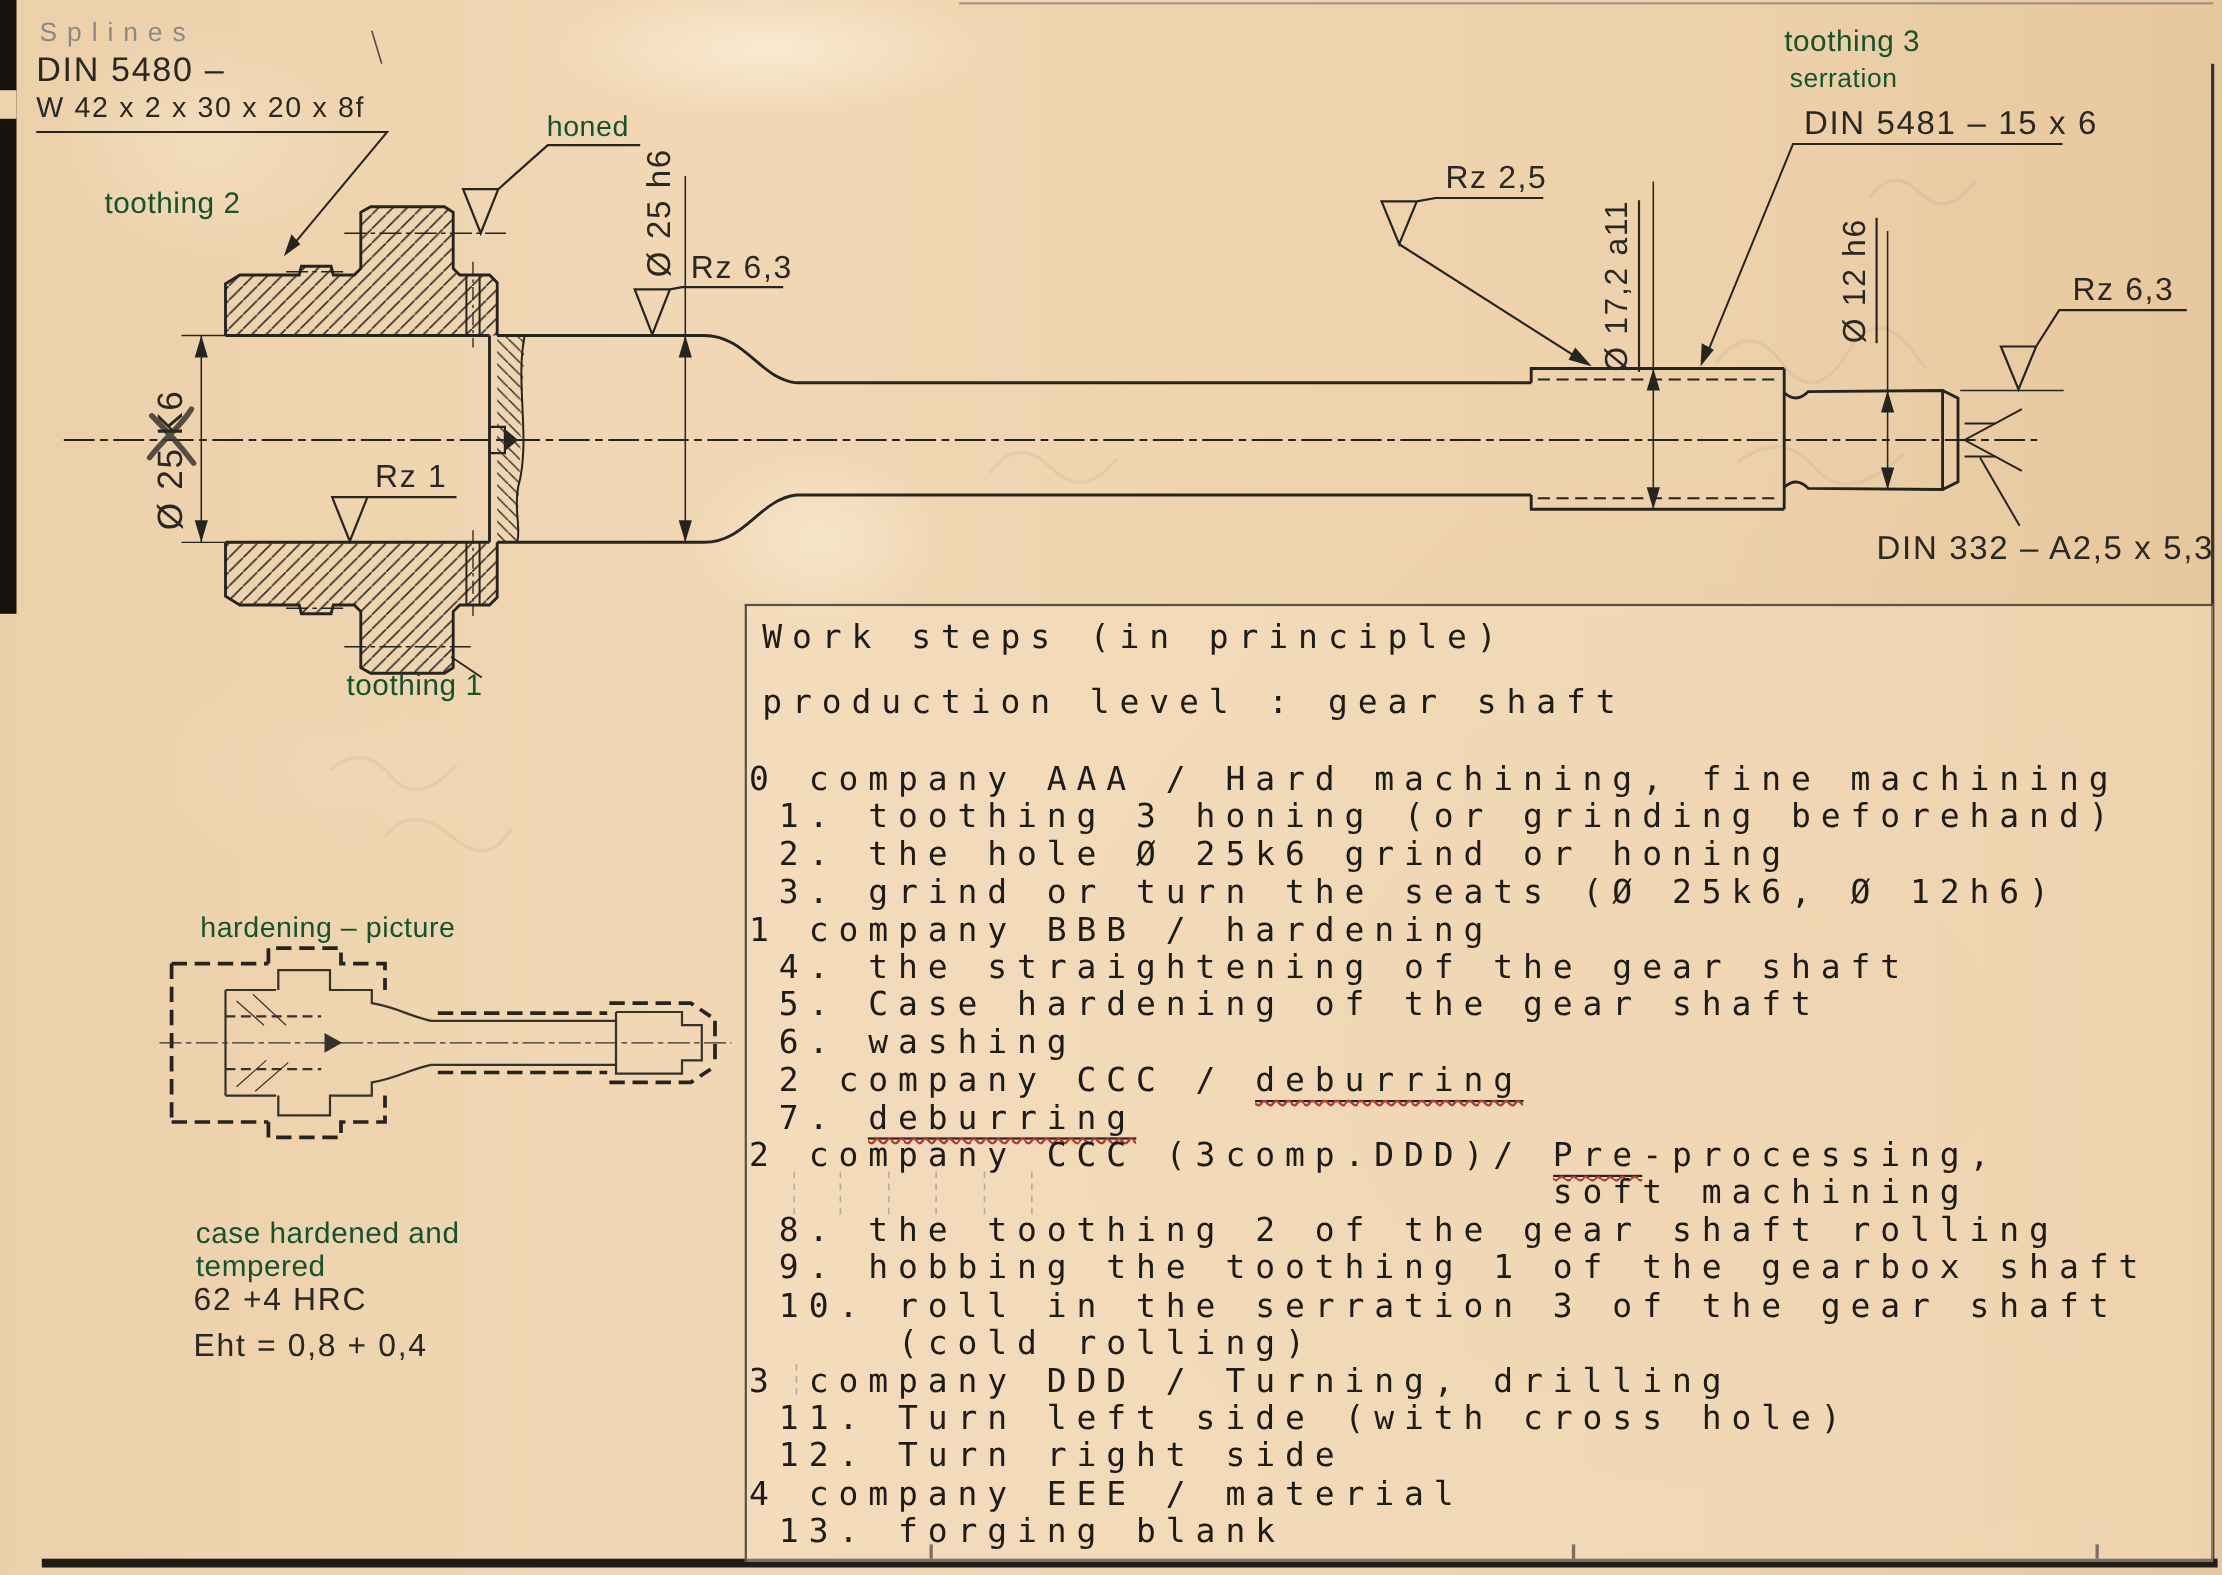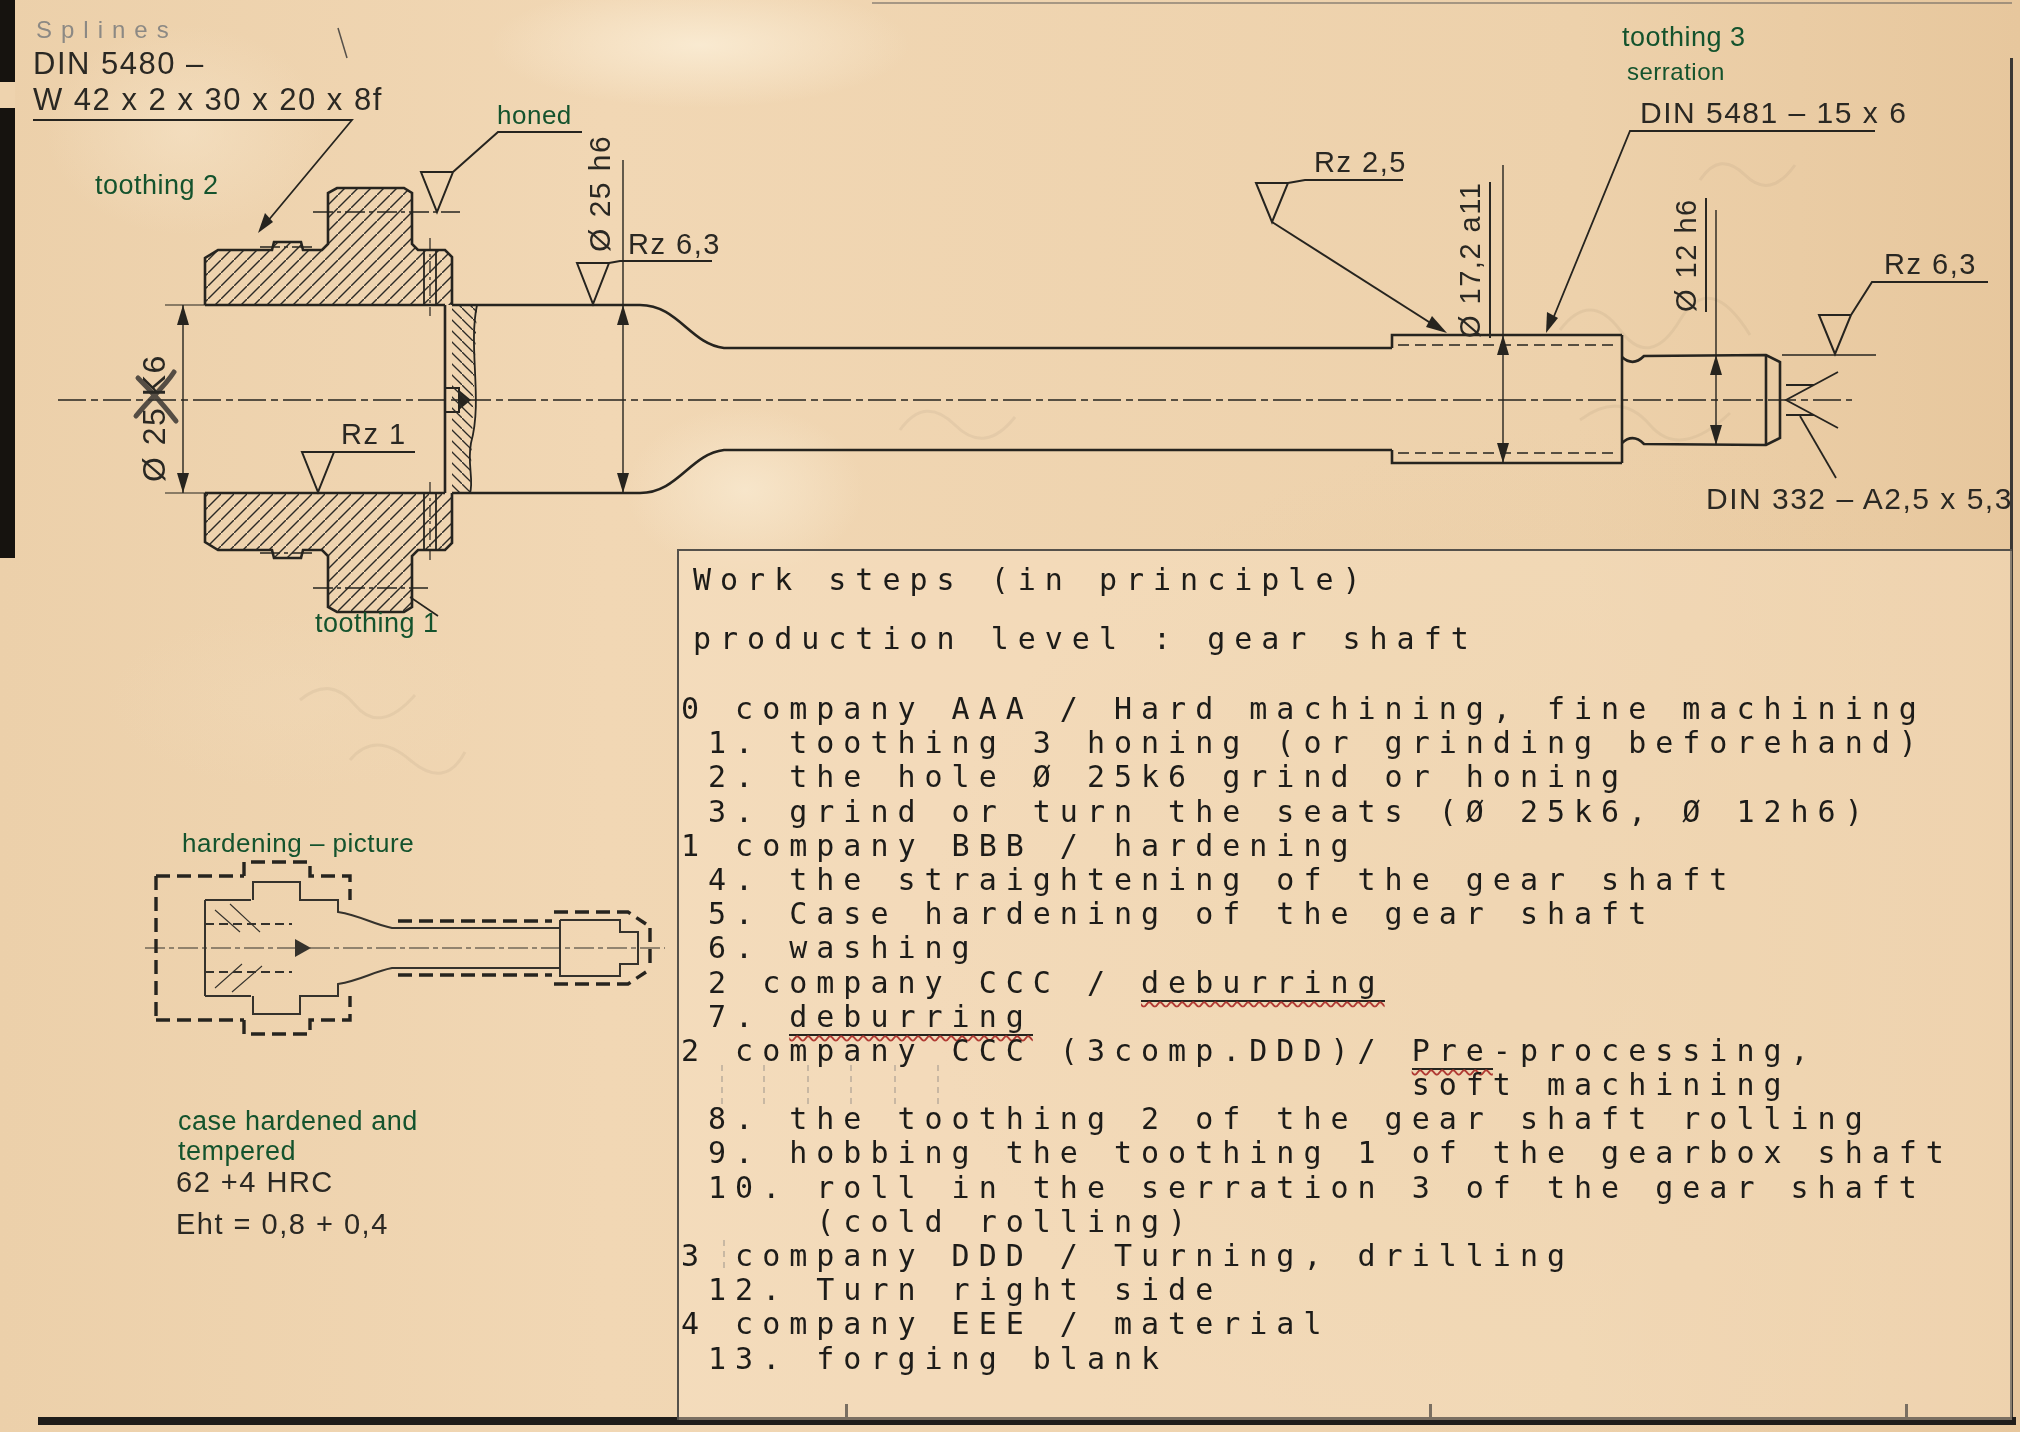--- a/index.html
+++ b/index.html
@@ -194,21 +194,21 @@
     <path d="M36,56 L36,200"></path>
     <path d="M36,56 L124,56 M124,56 L124,42 L190,42 L190,56 L230,56 L230,80"></path>
     <path d="M36,200 L124,200 M124,200 L124,214 L190,214 L190,200 L230,200 L230,176"></path>
     <path d="M278,101 L432,101 M278,155 L432,155"></path>
     <path d="M434,92 L508,92 L526,104 M434,164 L508,164 L526,152 M530,108 L530,148"></path>
   </g>
 </svg>
 
 <div class="abs" id="splines" style="left:36px;top:16px">Splines</div>
 <div class="abs tech" style="left:33px;top:46px;font-size:31px">DIN 5480 –</div>
-<div class="abs tech" style="left:33px;top:82px;font-size:31px"><span>W 42 x 2 x 30 x 20 x 8f</span></div>
+<div class="abs tech" style="left:33px;top:82px;font-size:26px"><span>W 42 x 2 x 30 x 20 x 8f</span></div>
 <div class="abs glabel" style="left:497px;top:100px;font-size:26px">honed</div>
 <div class="abs glabel" style="left:95px;top:170px">toothing 2</div>
 <div class="abs glabel" style="left:315px;top:608px">toothing 1</div>
 <div class="abs glabel" style="left:1622px;top:22px">toothing 3</div>
 <div class="abs glabel small" style="left:1627px;top:58px">serration</div>
 <div class="abs tech" style="left:1640px;top:96px">DIN 5481 – 15 x 6</div>
 <div class="abs tech" style="left:1706px;top:482px">DIN 332 – A2,5 x 5,3</div>
 
 <div class="abs tech dim vlabel" style="left:136px;top:482px;font-size:32px">Ø 25 K6</div>
 <div class="abs tech dim vlabel" style="left:583px;top:252px;font-size:30px">Ø 25 h6</div>
@@ -240,20 +240,21 @@
     <div class="ws-line"><span> 6. washing</span></div>
     <div class="ws-line"><span> 2 company CCC / </span><span class="u w">deburring</span></div>
     <div class="ws-line"><span> 7. </span><span class="u w">deburring</span></div>
     <div class="ws-line"><span>2 company CCC (3comp.DDD)/ </span><span class="u w">Pre</span><span>-processing,</span></div>
     <div class="ws-line"><span>                           soft machining</span></div>
     <div class="ws-line"><span> 8. the toothing 2 of the gear shaft rolling</span></div>
     <div class="ws-line"><span> 9. hobbing the toothing 1 of the gearbox shaft</span></div>
     <div class="ws-line"><span> 10. roll in the serration 3 of the gear shaft</span></div>
     <div class="ws-line"><span>     (cold rolling)</span></div>
     <div class="ws-line"><span>3 company DDD / Turning, drilling</span></div>
+    <div class="ws-line"><span> 11. Turn left side (with cross hole)</span></div>
     <div class="ws-line"><span> 12. Turn right side</span></div>
     <div class="ws-line"><span>4 company EEE / material</span></div>
     <div class="ws-line"><span> 13. forging blank</span></div>
   </div>
 
 <svg class="abs" style="left:0;top:0" width="2020" height="1432" viewBox="0 0 2020 1432">
   <g stroke="#9a948a" stroke-width="1.5" stroke-dasharray="6 5" opacity=".65">
     <path d="M722,1065 L722,1105 M764,1065 L764,1105 M808,1065 L808,1105 M851,1065 L851,1105 M895,1065 L895,1105 M938,1065 L938,1105"></path>
     <path d="M724,1240 L724,1268"></path>
   </g>

